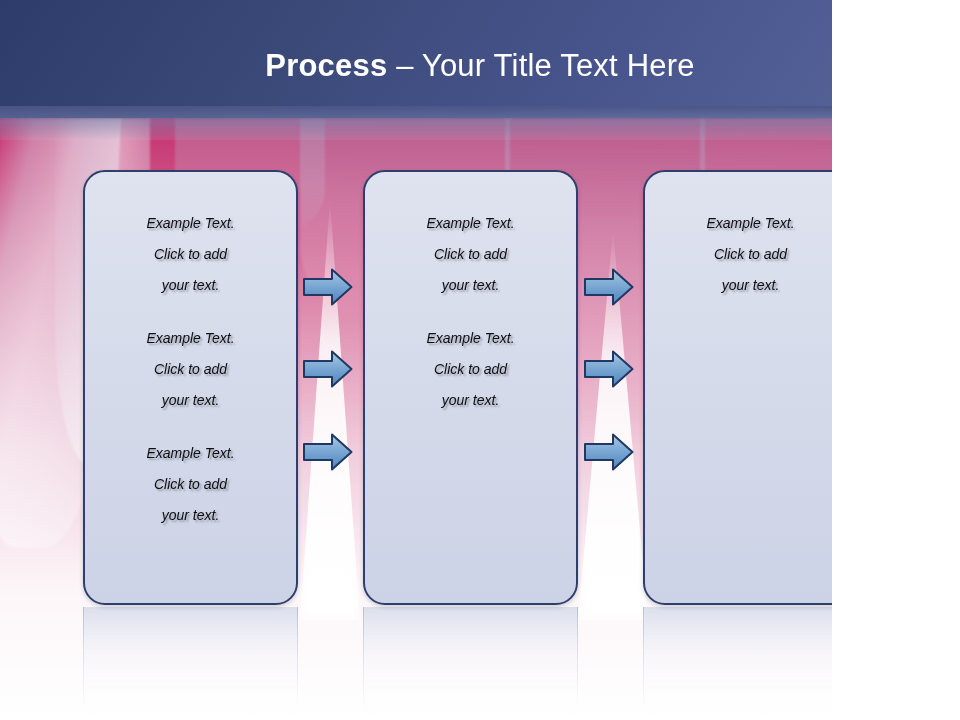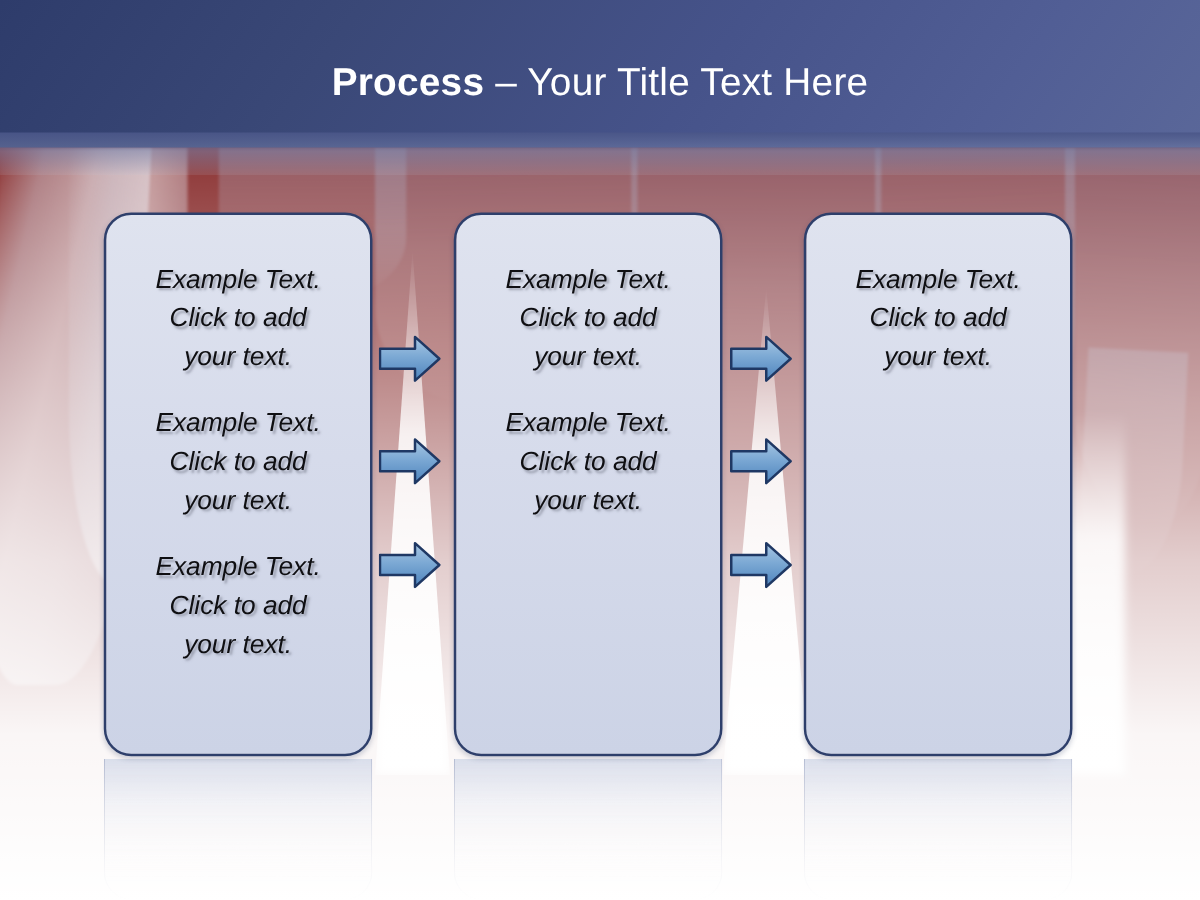--- a/index.html
+++ b/index.html
@@ -7,24 +7,24 @@
     margin: 0;
     padding: 0;
     background: #ffffff;
   }
   body {
     font-family: "Liberation Sans", sans-serif;
   }
 
   .slide {
     position: relative;
-    width: 960px;
+    width: 832px;
     height: 720px;
     overflow: hidden;
-    background: #7f1d1d;
+    background: #be185d;
   }
 
   
   .bg-photo-layer {
     position: absolute;
     inset: 0;
     overflow: hidden;
   }
 
   
@@ -166,21 +166,21 @@
     padding-top: 36px;
   }
   .box-1 { left: 83px;  top: 170px; width: 215px; height: 435px; }
   .box-2 { left: 363px; top: 170px; width: 215px; height: 435px; }
   .box-3 { left: 643px; top: 170px; width: 215px; height: 435px; }
 
   .text-block {
     width: 186px;
     text-align: center;
     font-style: italic;
-    font-size: 21px;
+    font-size: 14px;
     line-height: 31px;
     color: #0f0f12;
     text-shadow: 2px 2px 2px rgba(120,125,140,0.65);
     margin-bottom: 22px;
     white-space: pre-line;
   }
 
   
   .reflection {
     position: absolute;

